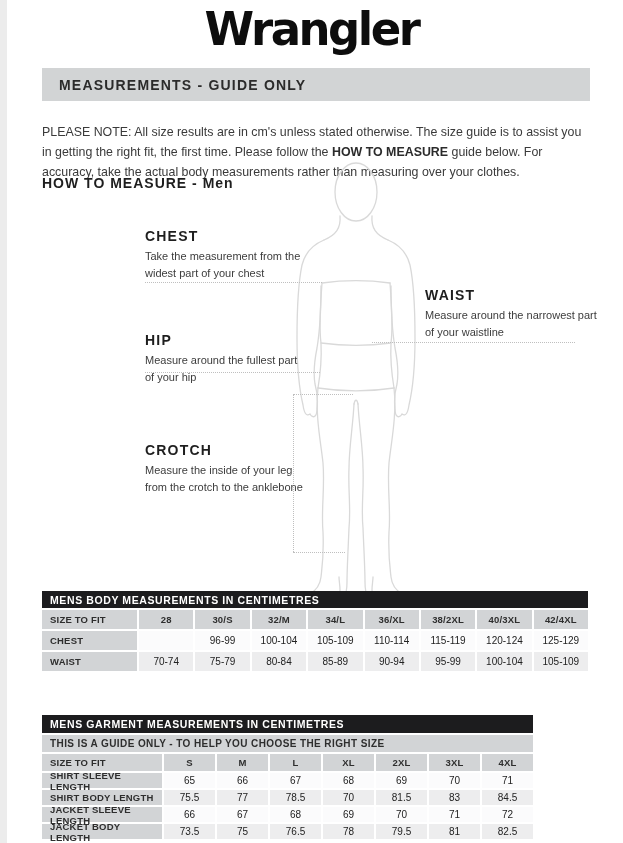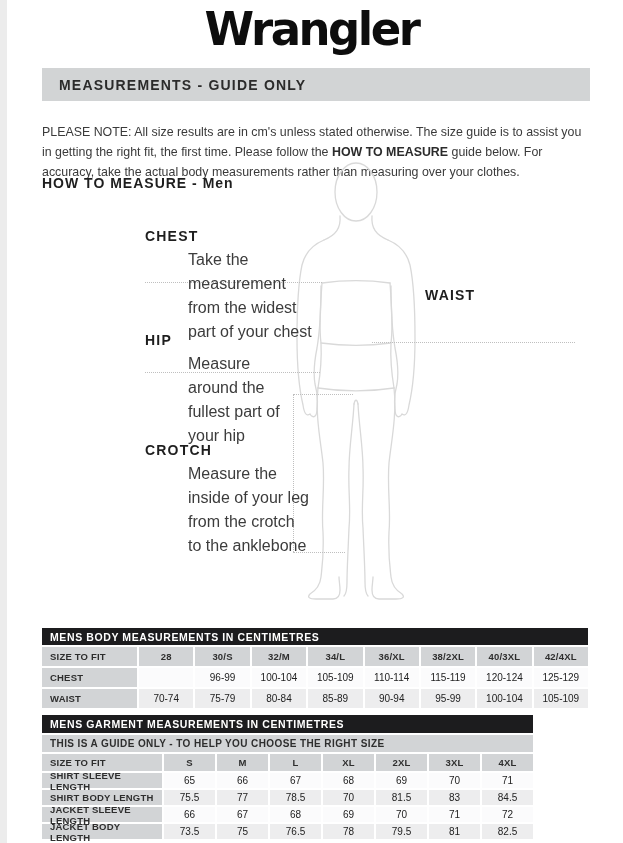--- a/index.html
+++ b/index.html
@@ -17,39 +17,39 @@
   
   #note{position:absolute;left:42px;top:111px;width:548px;font-size:12.4px;
         line-height:1.58;color:#3a3a3a;}
   #note b{color:#2b2b2b;}
   
   #htm-title{position:absolute;left:42px;top:175px;font-size:14px;font-weight:bold;
         letter-spacing:1px;color:#1e1e1e;}
   
   .mlabel{position:absolute;}
   .mlabel .t{font-weight:bold;font-size:14px;letter-spacing:1.2px;color:#1e1e1e;}
-  .mlabel .d{font-size:16px;color:#3c3c3c;line-height:1.5;margin-top:4px;margin-left:43px;}
+  .mlabel .d{font-size:11px;color:#3c3c3c;line-height:1.5;margin-top:4px;}
   #chest-label{left:145px;top:228px;width:170px;}
   #waist-label{left:425px;top:287px;width:180px;}
   #hip-label{left:145px;top:332px;width:155px;}
   #crotch-label{left:145px;top:442px;width:166px;}
   
   .dotline{position:absolute;border-top:1px dotted #bfbfbf;height:0;}
   #chest-line{left:145px;top:282px;width:177px;}
   #waist-line{left:372px;top:342px;width:203px;}
   #hip-line{left:145px;top:372px;width:175px;}
   #crotch-vline{position:absolute;left:293px;top:394px;height:158px;width:0;border-left:1px dotted #bfbfbf;}
   #crotch-topline{left:293px;top:394px;width:60px;}
   #crotch-bottomline{left:293px;top:552px;width:52px;}
   
   #figure-wrap{position:absolute;left:278px;top:160px;width:165px;height:440px;}
   #figure-wrap svg path,#figure-wrap svg ellipse{fill:none;stroke:#d9d9d9;stroke-width:1.3;stroke-linecap:round;}
   
   .tblock{position:absolute;left:42px;}
-  #body-table{top:628px;width:546px;}
+  #body-table{top:591px;width:546px;}
   #garment-table{top:715px;width:491px;}
   .tbar{background:#1c1c1e;color:#ffffff;font-weight:bold;font-size:10.5px;
         letter-spacing:0.6px;display:flex;align-items:center;padding-left:8px;
         box-sizing:border-box;}
   #body-table .tbar{height:17px;}
   #garment-table .tbar{height:18px;}
   .tsub{background:#d2d4d6;font-weight:bold;font-size:10px;letter-spacing:0.4px;
         color:#2e2e2e;display:flex;align-items:center;padding-left:8px;height:17px;
         margin-top:2px;box-sizing:border-box;text-align:center;}
   .tgrid{display:grid;gap:2px;margin-top:2px;}
@@ -107,20 +107,21 @@
   <div id="crotch-vline"></div>
   <div class="dotline" id="crotch-topline"></div>
   <div class="dotline" id="crotch-bottomline"></div>
 
   <div class="mlabel" id="chest-label">
     <div class="t">CHEST</div>
     <div class="d">Take the measurement from the widest part of your chest</div>
   </div>
   <div class="mlabel" id="waist-label">
     <div class="t">WAIST</div>
+    <div class="d">Measure around the narrowest part of your waistline</div>
   </div>
   <div class="mlabel" id="hip-label">
     <div class="t">HIP</div>
     <div class="d">Measure around the fullest part of your hip</div>
   </div>
   <div class="mlabel" id="crotch-label">
     <div class="t">CROTCH</div>
     <div class="d">Measure the inside of your leg from the crotch to the anklebone</div>
   </div>
 

